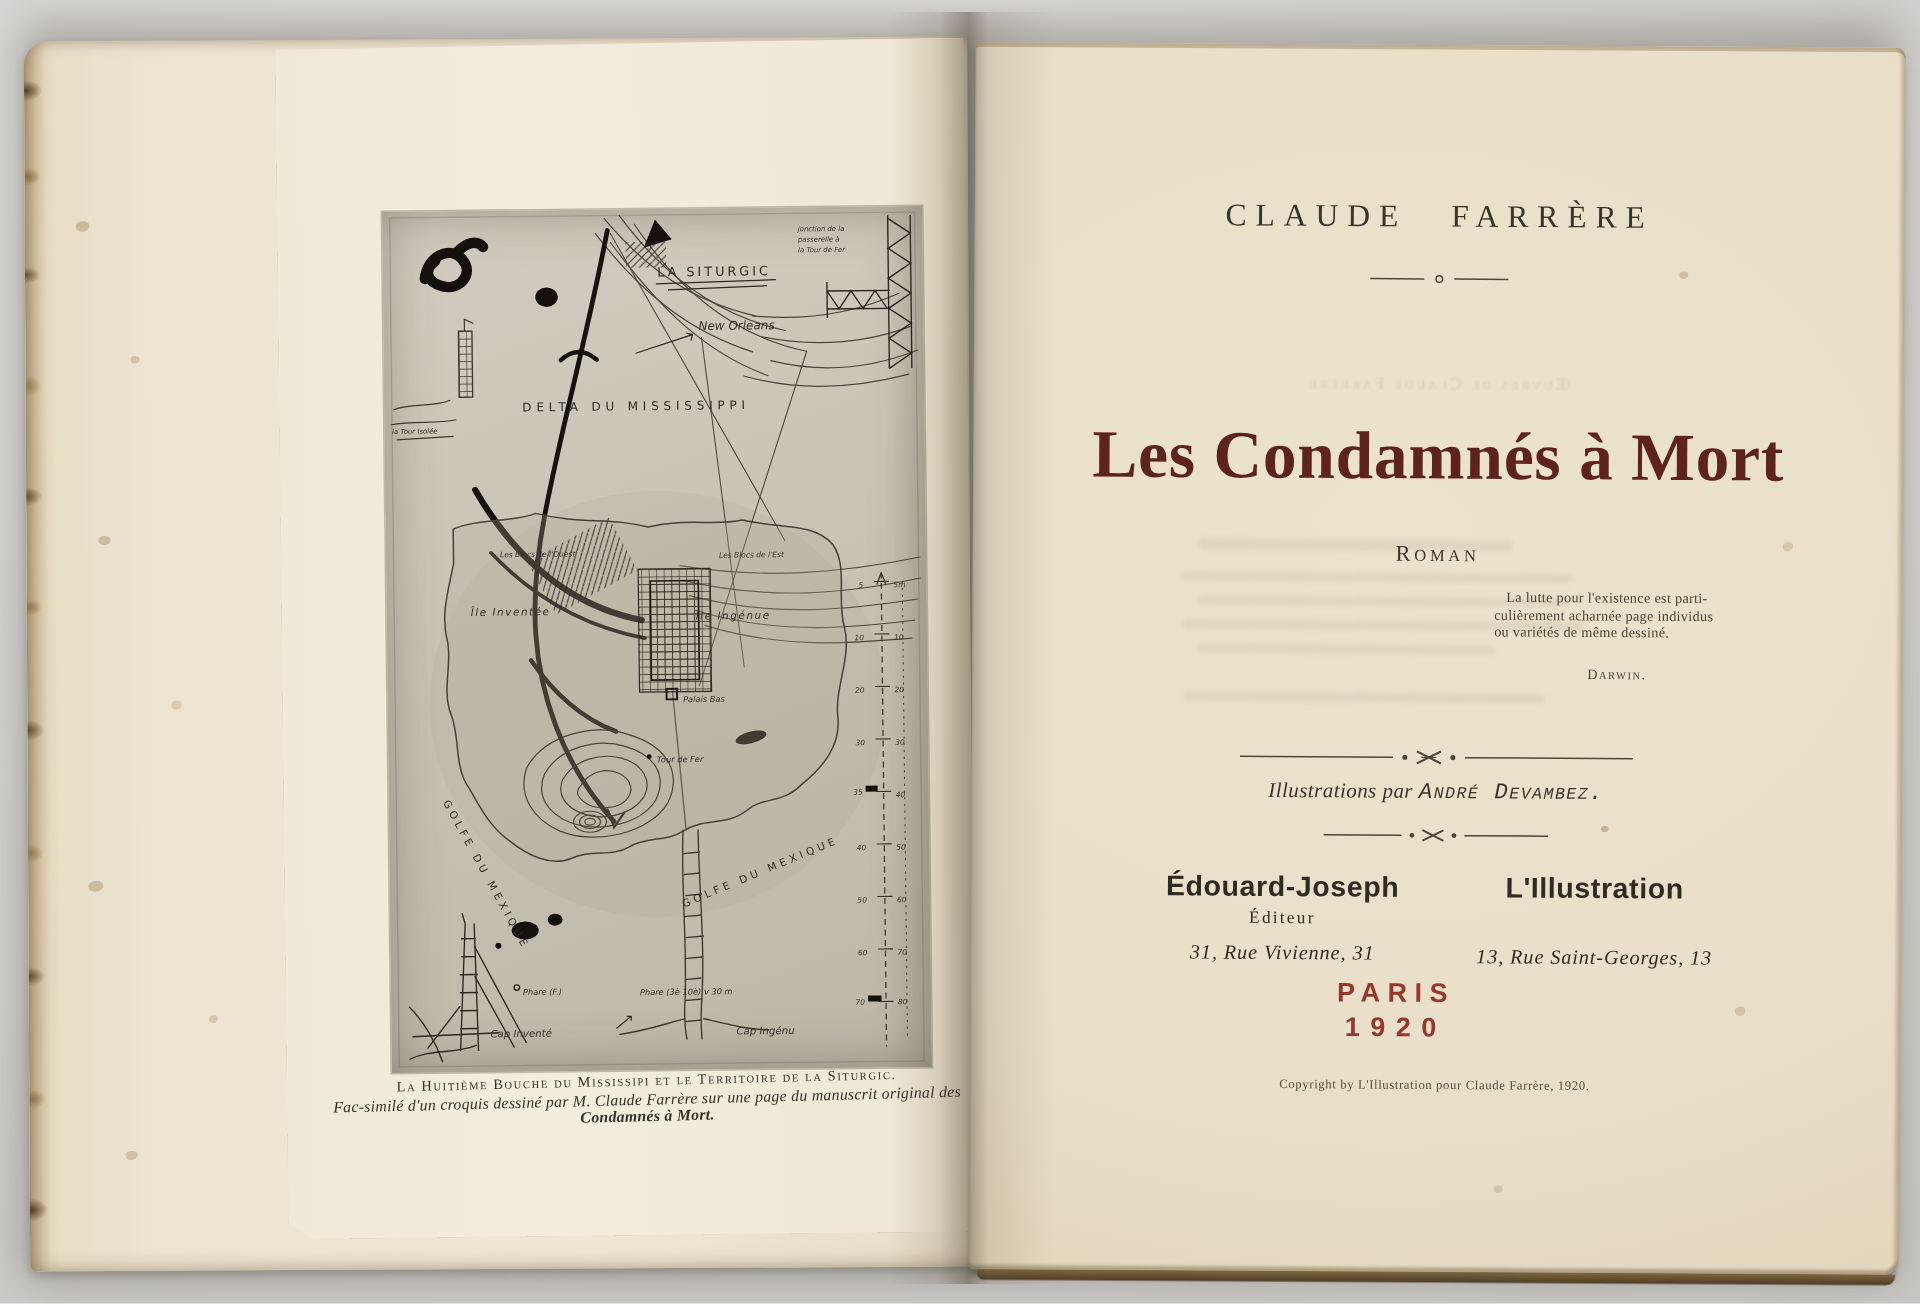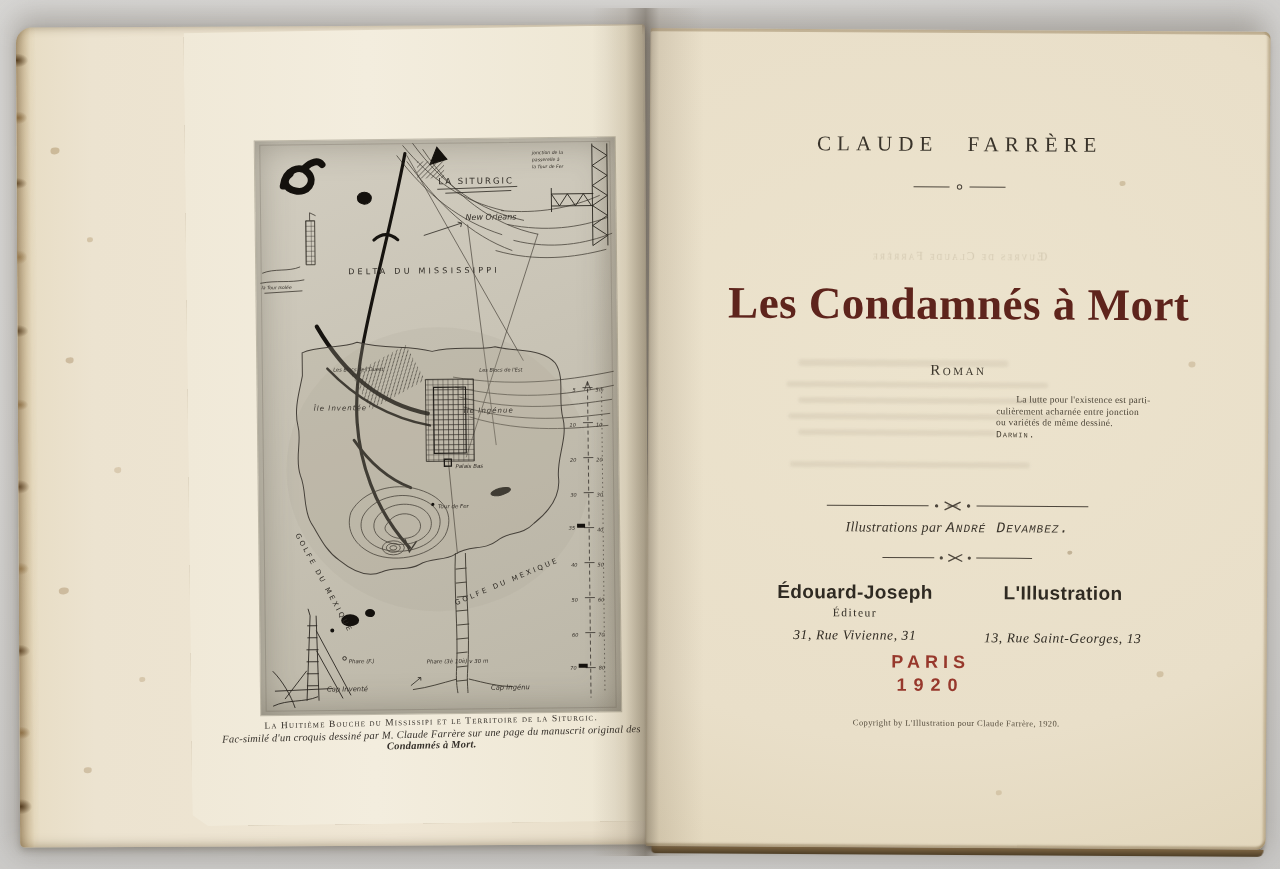--- a/index.html
+++ b/index.html
@@ -88,22 +88,22 @@
   .ghost{
     top:220px;transform:scaleX(-1);opacity:.28;color:#9a8c70;filter:blur(.6px);
     font-variant:small-caps;font-size:11.5px;letter-spacing:2px;
   }
   .title{top:248px;font-size:45px;font-weight:700;color:#5e241c;letter-spacing:.5px;}
   .genre{top:332px;font-variant:small-caps;font-size:15px;letter-spacing:2.5px;color:#3c362c;}
   .epigraph{
     position:absolute;left:348px;top:364px;width:178px;text-align:left;
     font-size:9.5px;line-height:11.5px;color:#4a4336;letter-spacing:.2px;
   }
-  .epigraph .l1{text-indent:8px;margin-left:12px;}
-  .epigraph .attr{font-variant:small-caps;text-align:left;padding-right:14px;margin-top:0;letter-spacing:1px;font-family:Liberation Mono, monospace;}
+  .epigraph .l1{text-indent:8px;}
+  .epigraph .attr{font-variant:small-caps;text-align:center;padding-right:14px;margin-top:16px;letter-spacing:1px;}
   .orn2{top:468px;}
   .credit{top:490px;font-size:14px;font-style:italic;color:#3a342b;}
   .credit .ital{letter-spacing:.3px;}
   .credit .name{font-variant:small-caps;font-size:15px;letter-spacing:1px;font-family:Liberation Mono, monospace;}
   .orn3{top:520px;}
   .pub-col{position:absolute;text-align:center;color:#2f2a22;}
   .pub-left{left:92px;top:552px;width:232px;}
   .pub-right{left:300px;top:552px;width:232px;}
   .pub-name{font-family:"Liberation Sans", sans-serif;font-weight:700;font-size:19px;letter-spacing:.4px;}
   .pub-role{font-size:11.5px;letter-spacing:1.5px;margin-top:3px;}
@@ -339,21 +339,21 @@
   <div class="smudge" style="left:140px;top:384px;width:268px;height:6px;"></div>
   <div class="smudge" style="left:150px;top:400px;width:198px;height:6px;"></div>
   <div class="smudge" style="left:142px;top:432px;width:240px;height:6px;"></div>
 
   <div class="rp title">Les Condamnés à Mort</div>
 
   <div class="rp genre">Roman</div>
 
   <div class="epigraph">
     <div class="l1">La lutte pour l'existence est parti-</div>
-    <div>culièrement acharnée entre jonction</div>
+    <div>culièrement acharnée page individus</div>
     <div>ou variétés de même dessiné.</div>
     <div class="attr">Darwin.</div>
   </div>
 
   <div class="rp orn2">
     <svg class="orn-svg" width="262" height="12" viewBox="0 0 262 12">
       <g stroke="#4d463c" stroke-width="1" fill="#4d463c">
         <line x1="0" y1="6" x2="102" y2="6"></line>
         <circle cx="110" cy="6" r="1.2"></circle>
         <path d="M118,2 L134,10 M134,2 L118,10" fill="none" stroke-width="1.4"></path>

